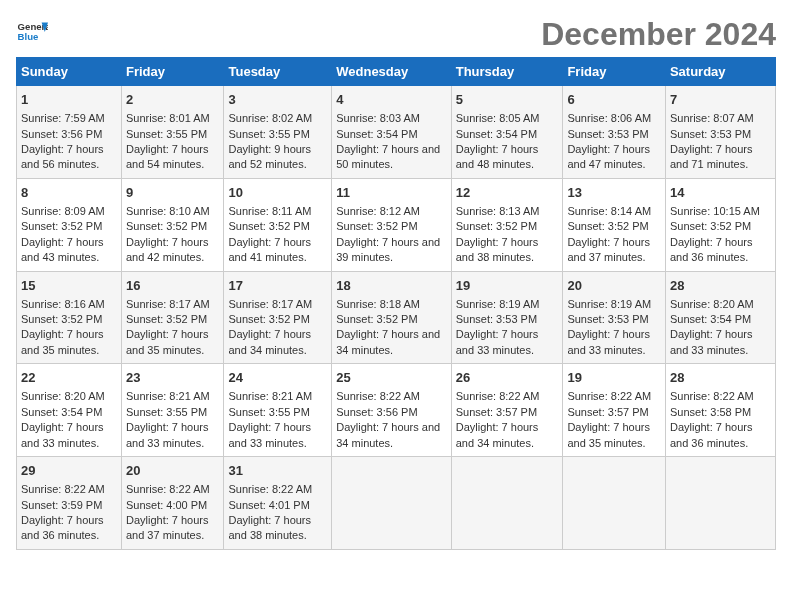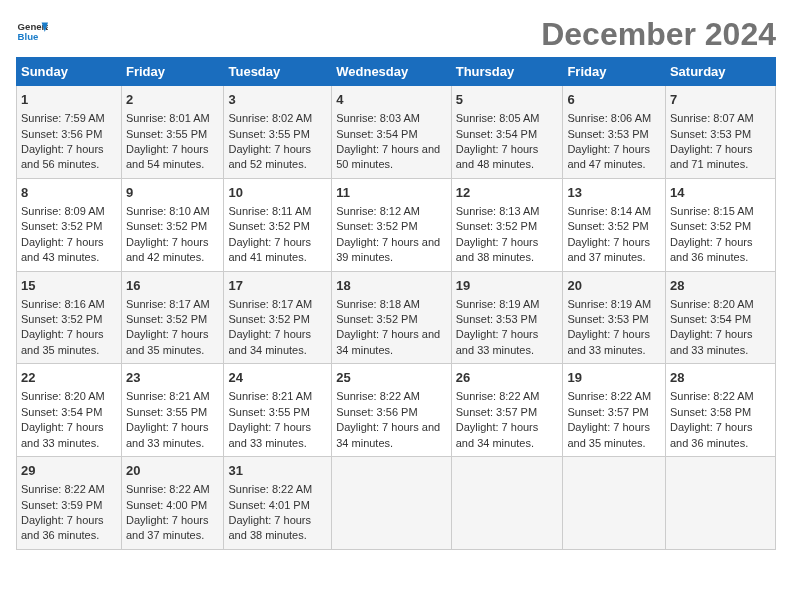--- a/index.html
+++ b/index.html
@@ -100,34 +100,34 @@
         <th>Wednesday</th>
         <th>Thursday</th>
         <th>Friday</th>
         <th>Saturday</th>
       </tr>
   </thead>
   <tbody id="calendar-body">
   <tr>
         <td><span class="day-num">1</span><span>Sunrise: 7:59 AM</span><br><span>Sunset: 3:56 PM</span><br><span>Daylight: 7 hours and 56 minutes.</span></td>
         <td><span class="day-num">2</span><span>Sunrise: 8:01 AM</span><br><span>Sunset: 3:55 PM</span><br><span>Daylight: 7 hours and 54 minutes.</span></td>
-        <td><span class="day-num">3</span><span>Sunrise: 8:02 AM</span><br><span>Sunset: 3:55 PM</span><br><span>Daylight: 7 hours and 52 minutes.</span></td>
+        <td><span class="day-num">3</span><span>Sunrise: 8:02 AM</span><br><span>Sunset: 3:55 PM</span><br><span>Daylight: 9 hours and 52 minutes.</span></td>
         <td><span class="day-num">4</span><span>Sunrise: 8:03 AM</span><br><span>Sunset: 3:54 PM</span><br><span>Daylight: 7 hours and 50 minutes.</span></td>
         <td><span class="day-num">5</span><span>Sunrise: 8:05 AM</span><br><span>Sunset: 3:54 PM</span><br><span>Daylight: 7 hours and 48 minutes.</span></td>
         <td><span class="day-num">6</span><span>Sunrise: 8:06 AM</span><br><span>Sunset: 3:53 PM</span><br><span>Daylight: 7 hours and 47 minutes.</span></td>
         <td><span class="day-num">7</span><span>Sunrise: 8:07 AM</span><br><span>Sunset: 3:53 PM</span><br><span>Daylight: 7 hours and 71 minutes.</span></td>
       </tr>
       <tr>
         <td><span class="day-num">8</span><span>Sunrise: 8:09 AM</span><br><span>Sunset: 3:52 PM</span><br><span>Daylight: 7 hours and 43 minutes.</span></td>
         <td><span class="day-num">9</span><span>Sunrise: 8:10 AM</span><br><span>Sunset: 3:52 PM</span><br><span>Daylight: 7 hours and 42 minutes.</span></td>
         <td><span class="day-num">10</span><span>Sunrise: 8:11 AM</span><br><span>Sunset: 3:52 PM</span><br><span>Daylight: 7 hours and 41 minutes.</span></td>
         <td><span class="day-num">11</span><span>Sunrise: 8:12 AM</span><br><span>Sunset: 3:52 PM</span><br><span>Daylight: 7 hours and 39 minutes.</span></td>
         <td><span class="day-num">12</span><span>Sunrise: 8:13 AM</span><br><span>Sunset: 3:52 PM</span><br><span>Daylight: 7 hours and 38 minutes.</span></td>
         <td><span class="day-num">13</span><span>Sunrise: 8:14 AM</span><br><span>Sunset: 3:52 PM</span><br><span>Daylight: 7 hours and 37 minutes.</span></td>
-        <td><span class="day-num">14</span><span>Sunrise: 8:15 AM</span><br><span>Sunset: 3:52 PM</span><br><span>Daylight: 7 hours and 36 minutes.</span></td>
+        <td><span class="day-num">14</span><span>Sunrise: 10:15 AM</span><br><span>Sunset: 3:52 PM</span><br><span>Daylight: 7 hours and 36 minutes.</span></td>
       </tr>
       <tr>
         <td><span class="day-num">15</span><span>Sunrise: 8:16 AM</span><br><span>Sunset: 3:52 PM</span><br><span>Daylight: 7 hours and 35 minutes.</span></td>
         <td><span class="day-num">16</span><span>Sunrise: 8:17 AM</span><br><span>Sunset: 3:52 PM</span><br><span>Daylight: 7 hours and 35 minutes.</span></td>
         <td><span class="day-num">17</span><span>Sunrise: 8:17 AM</span><br><span>Sunset: 3:52 PM</span><br><span>Daylight: 7 hours and 34 minutes.</span></td>
         <td><span class="day-num">18</span><span>Sunrise: 8:18 AM</span><br><span>Sunset: 3:52 PM</span><br><span>Daylight: 7 hours and 34 minutes.</span></td>
         <td><span class="day-num">19</span><span>Sunrise: 8:19 AM</span><br><span>Sunset: 3:53 PM</span><br><span>Daylight: 7 hours and 33 minutes.</span></td>
         <td><span class="day-num">20</span><span>Sunrise: 8:19 AM</span><br><span>Sunset: 3:53 PM</span><br><span>Daylight: 7 hours and 33 minutes.</span></td>
         <td><span class="day-num">28</span><span>Sunrise: 8:20 AM</span><br><span>Sunset: 3:54 PM</span><br><span>Daylight: 7 hours and 33 minutes.</span></td>
       </tr>

